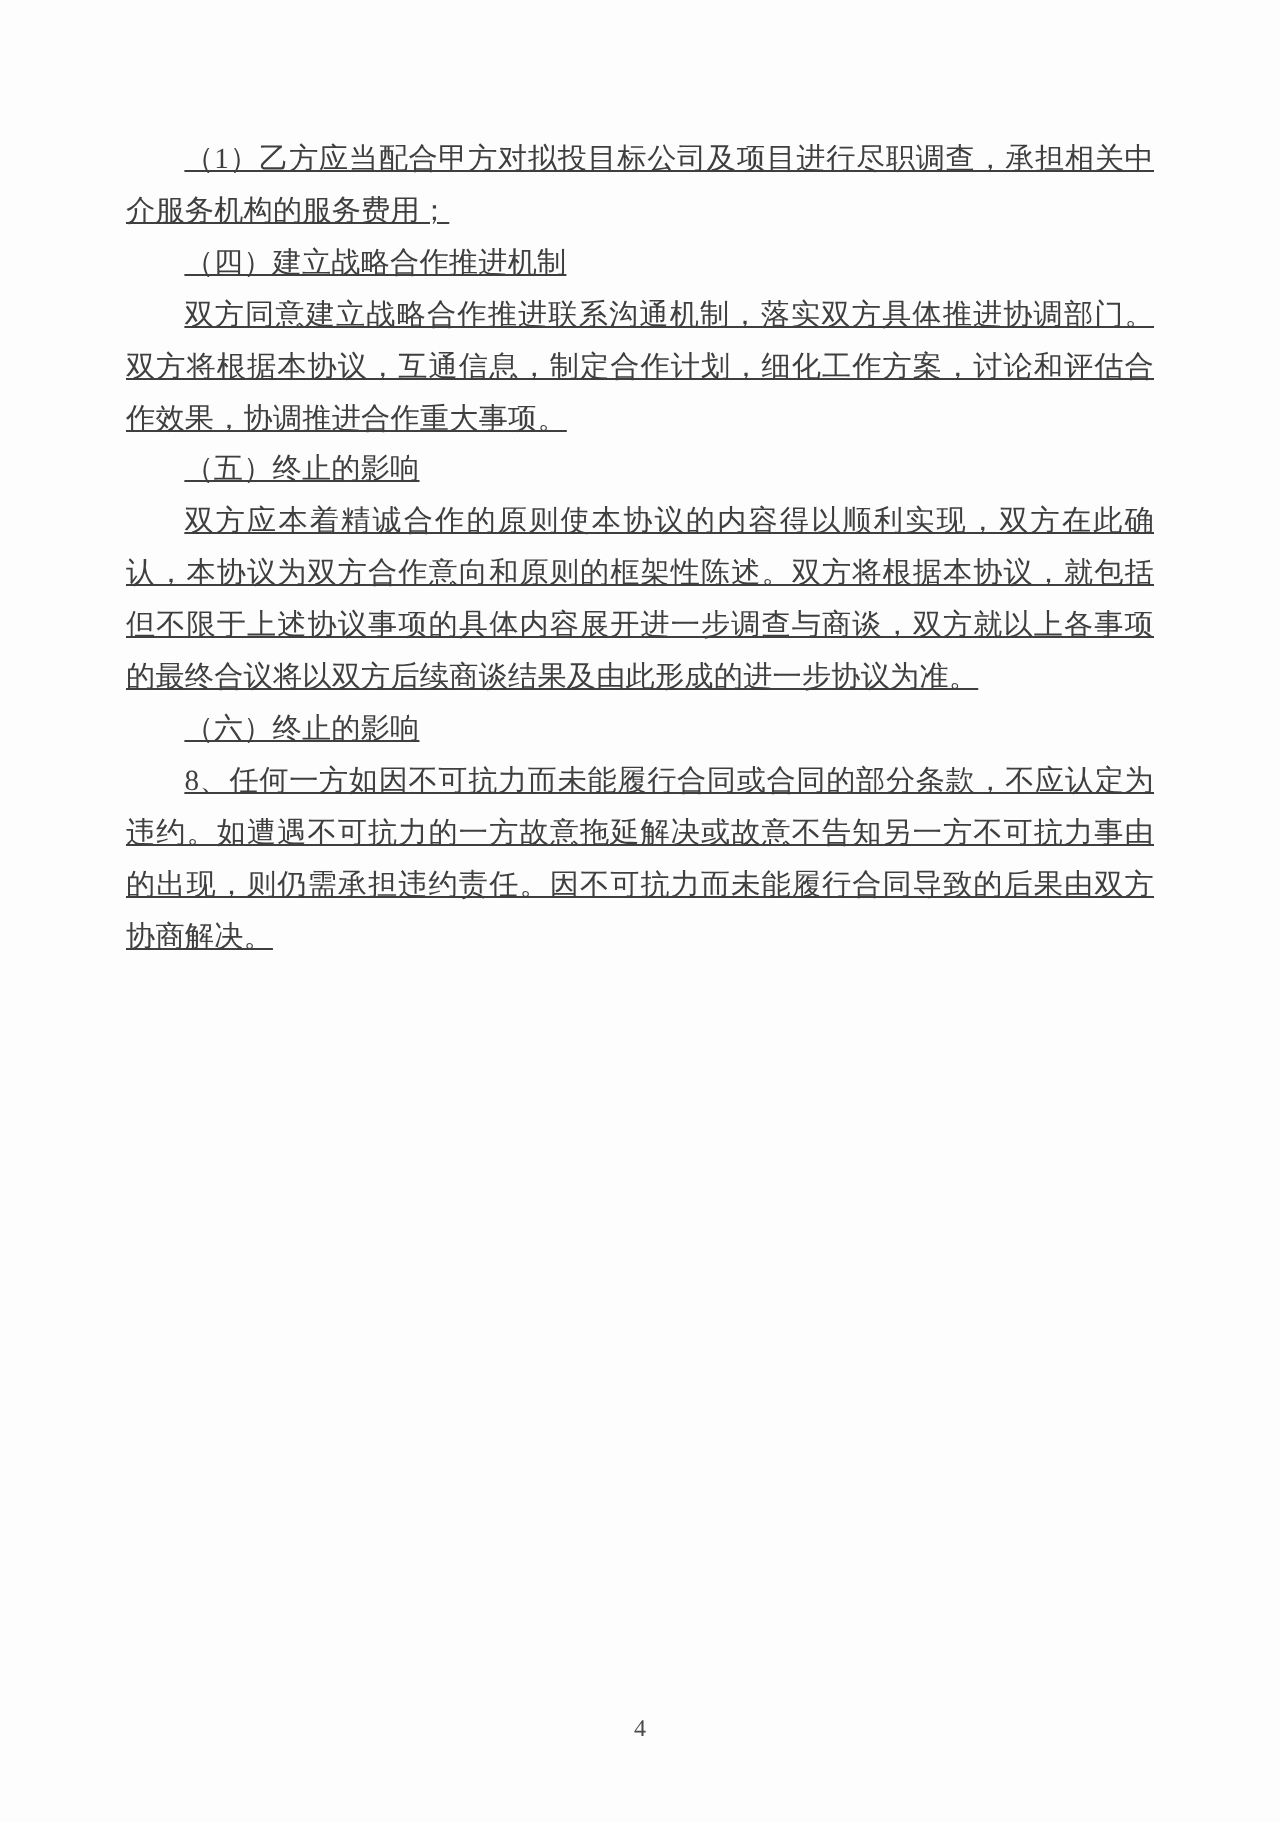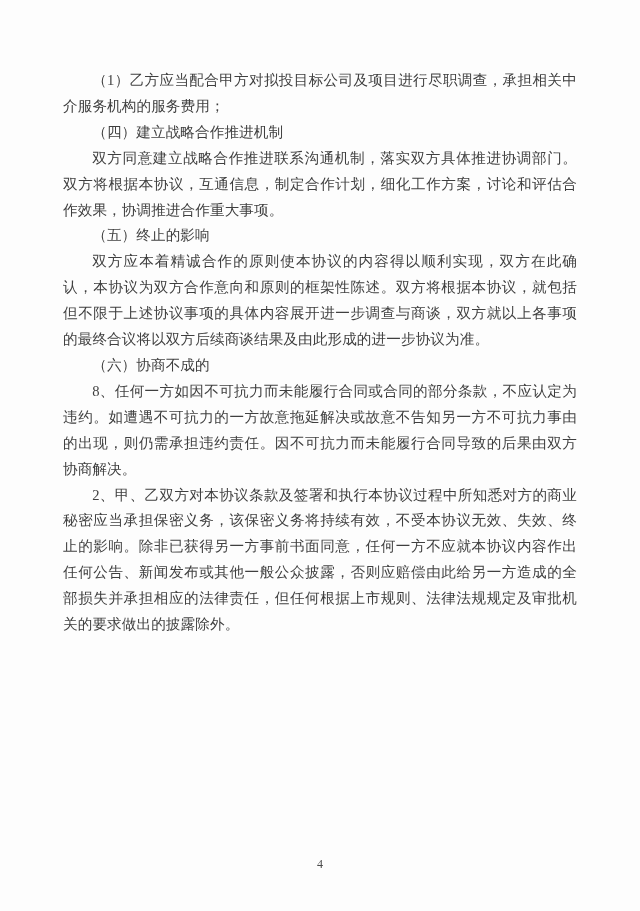--- a/index.html
+++ b/index.html
@@ -22,20 +22,21 @@
   }
   .doc-body {
     position: absolute;
     left: 63px;
     top: 68px;
     width: 514px;
     font-size: 14.6px;
     line-height: 25.9px;
     text-align: justify;
     letter-spacing: 0.1px;
+    text-decoration: underline;
   }
   .doc-body p {
     margin: 0;
     padding: 0;
     text-indent: 2em;
     font-weight: normal;
   }
   .doc-body p.heading {
     font-weight: normal;
   }
@@ -53,18 +54,17 @@
 </head>
 <body>
 
 <div class="page">
   <div class="doc-body">
       <p class="body">（1）乙方应当配合甲方对拟投目标公司及项目进行尽职调查，承担相关中介服务机构的服务费用；</p>
       <p class="heading">（四）建立战略合作推进机制</p>
       <p class="body">双方同意建立战略合作推进联系沟通机制，落实双方具体推进协调部门。双方将根据本协议，互通信息，制定合作计划，细化工作方案，讨论和评估合作效果，协调推进合作重大事项。</p>
       <p class="heading">（五）终止的影响</p>
       <p class="body">双方应本着精诚合作的原则使本协议的内容得以顺利实现，双方在此确认，本协议为双方合作意向和原则的框架性陈述。双方将根据本协议，就包括但不限于上述协议事项的具体内容展开进一步调查与商谈，双方就以上各事项的最终合议将以双方后续商谈结果及由此形成的进一步协议为准。</p>
-      <p class="heading">（六）协商不成的</p>
+      <p class="heading">（六）终止的影响</p>
       <p class="body">8、任何一方如因不可抗力而未能履行合同或合同的部分条款，不应认定为违约。如遭遇不可抗力的一方故意拖延解决或故意不告知另一方不可抗力事由的出现，则仍需承担违约责任。因不可抗力而未能履行合同导致的后果由双方协商解决。</p>
-      <p class="body">2、甲、乙双方对本协议条款及签署和执行本协议过程中所知悉对方的商业秘密应当承担保密义务，该保密义务将持续有效，不受本协议无效、失效、终止的影响。除非已获得另一方事前书面同意，任何一方不应就本协议内容作出任何公告、新闻发布或其他一般公众披露，否则应赔偿由此给另一方造成的全部损失并承担相应的法律责任，但任何根据上市规则、法律法规规定及审批机关的要求做出的披露除外。</p>
     </div>
   <div class="page-number">4</div>
 </div>
 
 </body></html>

